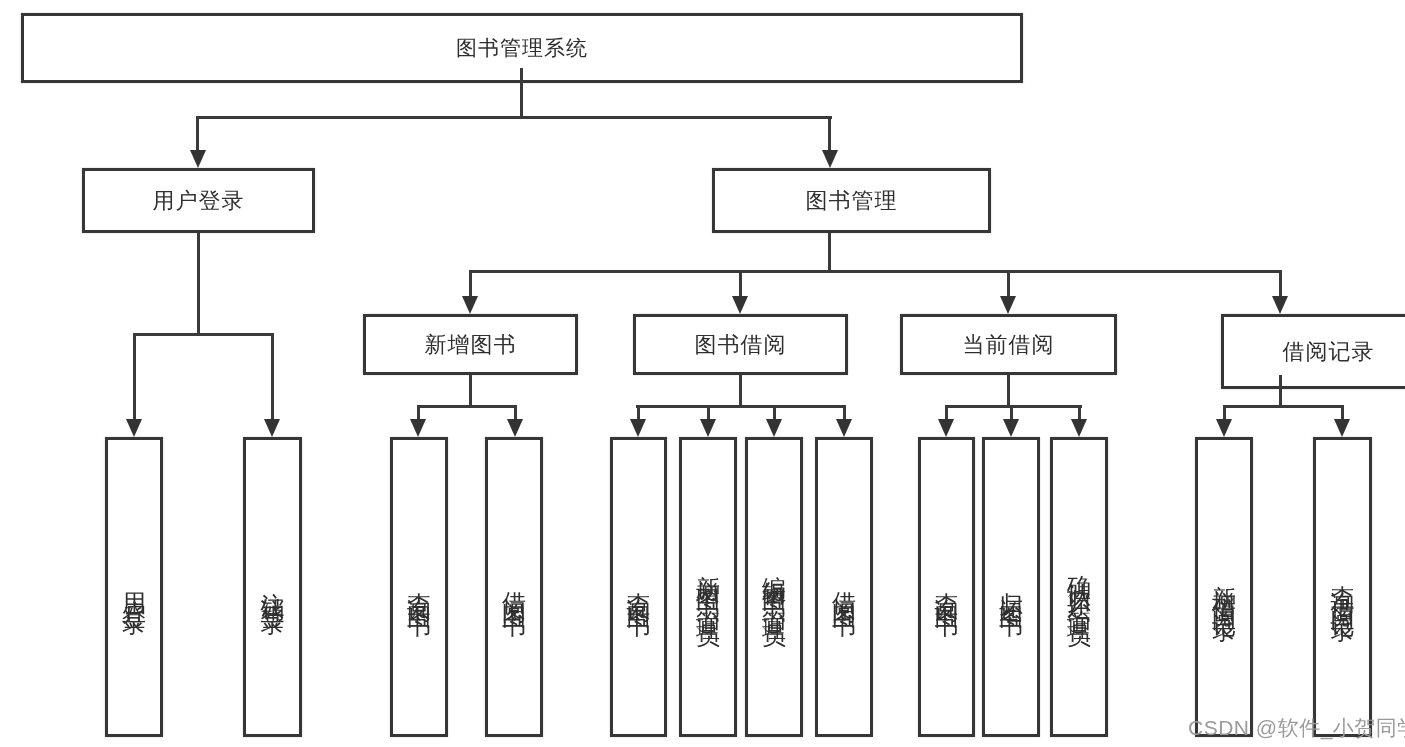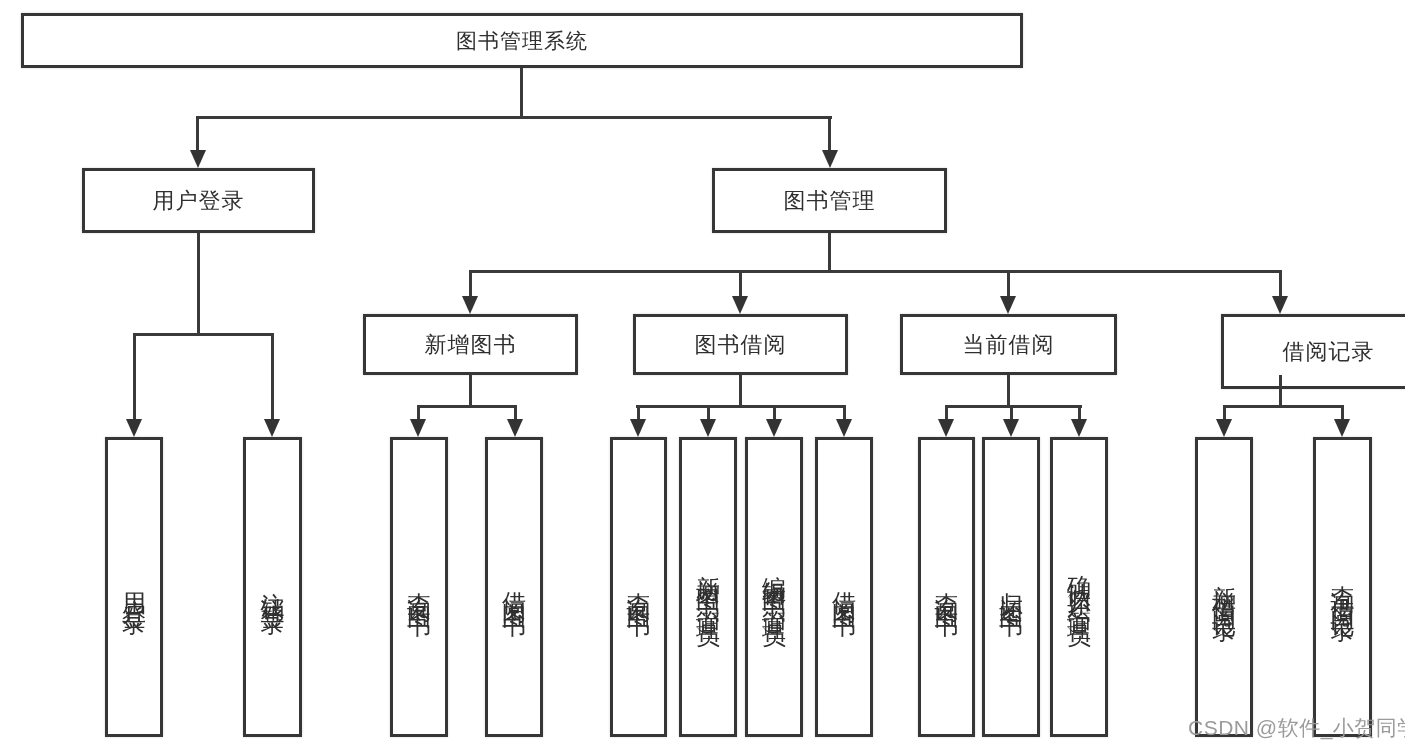--- a/index.html
+++ b/index.html
@@ -57,35 +57,35 @@
     white-space: nowrap;
     z-index: 20;
     letter-spacing: 0.5px;
   }
 </style>
 </head>
 <body>
 
 <div id="canvas">
 
-  <div class="box root" style="left:21px; top:13px; width:1002px; height:55px;">
+  <div class="box root" style="left:21px; top:13px; width:1002px; height:70px;">
     <span class="hlabel">图书管理系统</span>
   </div>
 
   <div class="line" style="left:520px; top:68px; width:3px; height:50px;"></div>
   <div class="line" style="left:196px; top:116px; width:636px; height:3px;"></div>
   <div class="line" style="left:196px; top:116px; width:3px; height:38px;"></div>
   <div class="line" style="left:828px; top:116px; width:3px; height:38px;"></div>
   <div class="arrow" style="left:190px; top:150px;"></div>
   <div class="arrow" style="left:822px; top:150px;"></div>
 
   <div class="box" style="left:82px; top:168px; width:233px; height:65px;">
     <span class="hlabel">用户登录</span>
   </div>
-  <div class="box" style="left:712px; top:168px; width:235px; height:65px;">
+  <div class="box" style="left:712px; top:168px; width:279px; height:65px;">
     <span class="hlabel">图书管理</span>
   </div>
 
   <div class="line" style="left:197px; top:233px; width:3px; height:102px;"></div>
   <div class="line" style="left:133px; top:333px; width:141px; height:3px;"></div>
   <div class="line" style="left:133px; top:333px; width:3px; height:100px;"></div>
   <div class="line" style="left:271px; top:333px; width:3px; height:100px;"></div>
   <div class="arrow" style="left:126px; top:419px;"></div>
   <div class="arrow" style="left:264px; top:419px;"></div>
 

